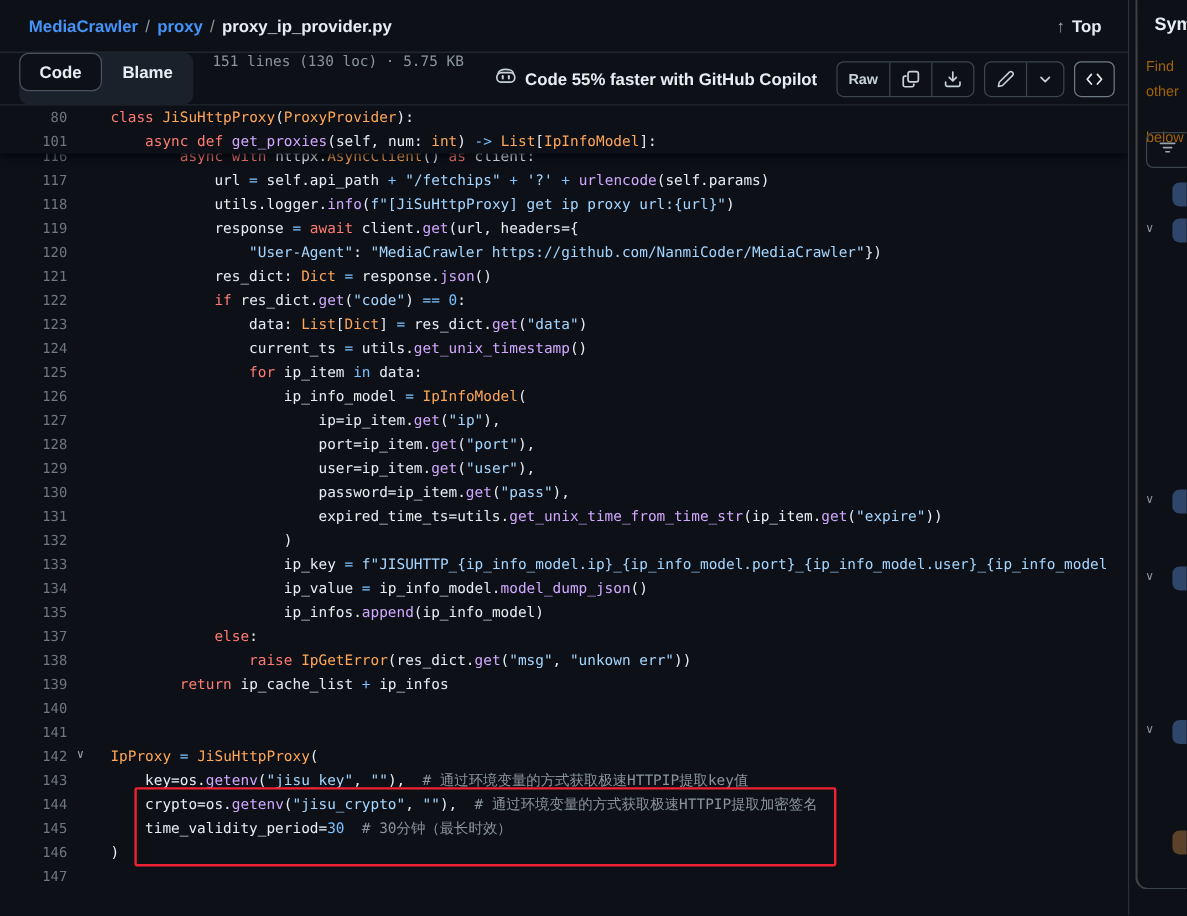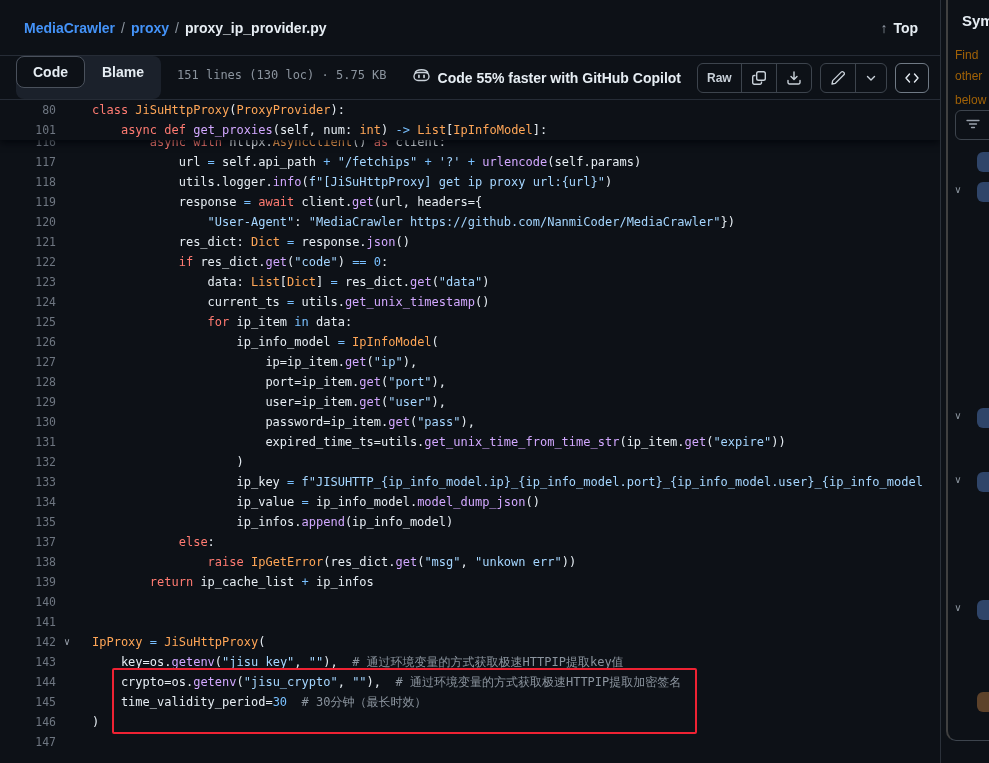--- a/index.html
+++ b/index.html
@@ -7,33 +7,33 @@
   body {
     background: #0d1117;
     color: #e6edf3;
     font-family: "Liberation Sans", sans-serif;
     overflow: hidden;
     position: relative;
   }
   
   .main-panel { position:absolute; left:0; top:0; width:941px; height:763px; border-right:1px solid #2b313a; background:#0d1117; }
 
-  .file-header { height:56px; border-bottom:1px solid #262c36; display:flex; align-items:center; justify-content:space-between; padding:0 16px 0 24px; }
+  .file-header { height:44px; border-bottom:1px solid #262c36; display:flex; align-items:center; justify-content:space-between; padding:0 16px 0 24px; }
   .crumbs { font-size:14px; display:flex; align-items:center; }
   .crumb-link { color:#4493f8; font-weight:600; cursor:pointer; }
   .crumb-sep { color:#8b949e; margin:0 6px; font-weight:400; }
   .crumb-file { color:#e6edf3; font-weight:700; }
   .top-btn { display:flex; align-items:center; gap:6px; font-size:14px; font-weight:600; color:#e6edf3; cursor:pointer; padding:4px 6px; border-radius:6px; }
   .top-btn .arr { color:#9aa2ad; font-size:14px; }
 
   .file-toolbar { height:44px; border-bottom:1px solid #262c36; display:flex; padding:0 16px; gap:16px; }
   .seg { display:flex; background:#1b212b; border-radius:8px; }
   .seg-btn { height:32px; padding:0 16px; display:flex; align-items:center; font-size:14px; font-weight:600; color:#e6edf3; border-radius:8px; border:1px solid transparent; cursor:pointer; }
   .seg-btn.active { background:#0d1117; border:1px solid #4a515c; }
-  .meta { color:#8b949e; font-size:12px; font-family:"DejaVu Sans Mono", monospace; white-space:nowrap;margin-top:12px; }
+  .meta { color:#8b949e; font-size:12px; font-family:"DejaVu Sans Mono", monospace; white-space:nowrap; }
   .copilot { display:flex; align-items:center; gap:8px; font-size:14px; font-weight:600; color:#e6edf3; margin-left:10px; cursor:pointer; white-space:nowrap; }
   .actions { margin-left:auto; display:flex; align-items:center; gap:8px; }
   .btn-group { display:flex; border:1px solid #3d444d; border-radius:6px; overflow:hidden; height:30px; }
   .btn-group > span { display:flex; align-items:center; justify-content:center; padding:0 9px; border-left:1px solid #3d444d; cursor:pointer; color:#c9d1d9; }
   .btn-group > span:first-child { border-left:none; }
   .raw-label { font-size:12px; font-weight:600; color:#e6edf3; }
   .icon-btn svg { display:block; }
   .sym-toggle { width:34px; height:30px; border:1px solid #707a85; border-radius:6px; display:flex; align-items:center; justify-content:center; cursor:pointer; color:#e6edf3; }
 
   
@@ -304,21 +304,21 @@
     <div class="hl-box"></div>
   </div>
 
 </div>
 
 <aside class="symbols-panel">
   <div class="sym-heading">Sym</div>
   <div class="sym-para" id="sym-para">
       <span style="top: 48px;">Find</span>
       <span style="top: 69px;">other</span>
-      <span style="top: 93px;">below</span>
+      <span style="top: 107px;">below</span>
     </div>
   <div class="sym-filter">
     <span>
       <svg width="14" height="12" viewBox="0 0 14 12" fill="none">
         <path d="M1 2.5 H13 M3.5 6 H10.5 M5.5 9.5 H8.5" stroke="#9aa2ad" stroke-width="1.3" stroke-linecap="round"></path>
       </svg>
     </span>
   </div>
   <div id="sym-pills">
       <span class="pill blue" style="left: 29px; top: 152px;"></span>

